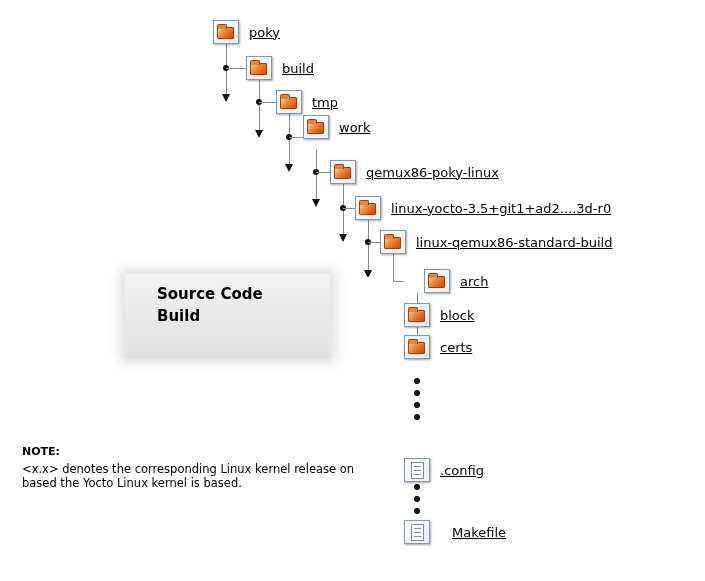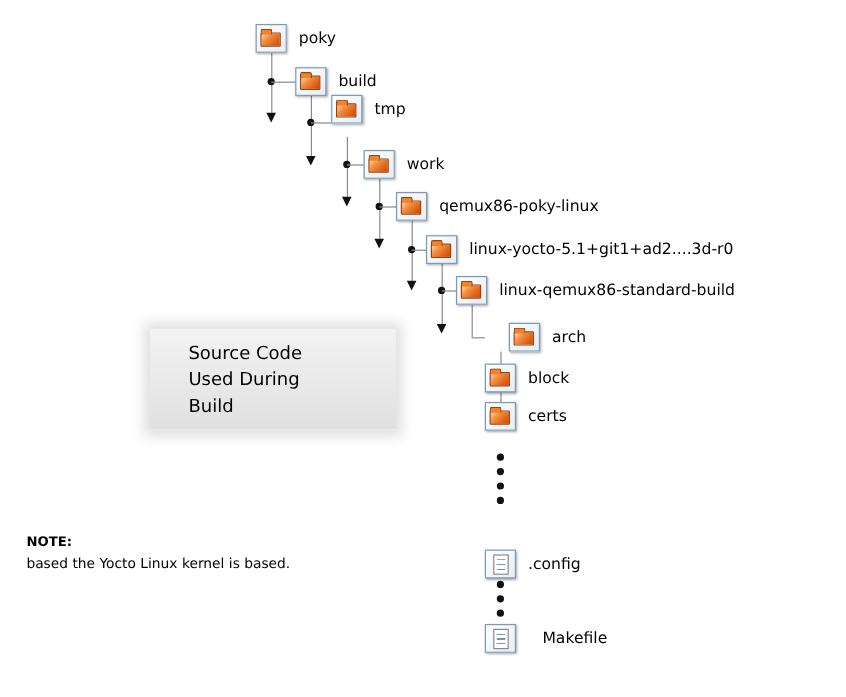--- a/index.html
+++ b/index.html
@@ -2,21 +2,21 @@
 <html><head>
 <meta charset="utf-8">
 <style>
   * { margin:0; padding:0; box-sizing:border-box; }
   html,body { background:#ffffff; }
   body { font-family:"DejaVu Sans", sans-serif; }
 
   .canvas { position:relative; width:705px; height:581px; background:#ffffff; overflow:hidden; }
 
   
-  .node { position:absolute; display:flex; align-items:center; gap:10px; }
+  .node { position:absolute; display:flex; align-items:center; gap:10px;text-decoration:underline; }
   .node .label { font-size:13px; color:#000; white-space:nowrap; }
 
   
   .icon-box { position:relative; width:26px; height:24px; flex:0 0 26px;
     background:linear-gradient(135deg,#ffffff 0%, #e7edf3 100%);
     border:1px solid #7a9ab8; box-shadow:1px 1px 2px rgba(0,0,0,0.35); }
 
   
   .folder-glyph { position:absolute; left:3px; top:6px; width:17px; height:12px;
     background:linear-gradient(135deg,#fdd9b0 0%, #f29140 35%, #e05f16 75%, #c94f0e 100%);
@@ -35,21 +35,21 @@
   .hline { position:absolute; height:1px; background:#8a8a8a; }
   .cdot  { position:absolute; width:6px; height:6px; border-radius:50%; background:#111; }
   .arrow-down { position:absolute; width:0; height:0;
     border-left:4px solid transparent; border-right:4px solid transparent; border-top:8px solid #111; }
 
   
   .title-box { position:absolute; left:125px; top:274px; width:205px; height:84px;
     background:linear-gradient(to bottom,#f3f3f3,#e0e0e0);
     box-shadow:0 0 10px 5px rgba(185,185,185,0.45);
     padding:9px 0 0 32px; }
-  .title-box .tline { font-size:15px; font-weight:normal; color:#000; line-height:22px; white-space:nowrap; }
+  .title-box .tline { font-size:15px; font-weight:bold; color:#000; line-height:22px; white-space:nowrap; }
 
   
   .note { position:absolute; left:22px; top:427px; color:#000;margin-top:18px; }
   .note .note-label { font-weight:bold; font-size:11px; margin-bottom:4px; }
   .note .nline { font-size:11.5px; line-height:14px; white-space:nowrap; }
 </style>
 </head>
 <body>
 
 <div class="canvas">
@@ -107,46 +107,46 @@
     <span class="label">poky</span>
   </div>
 
   <div class="node" style="left:246px; top:56px;">
     <span class="icon-box">
         <span class="folder-glyph"></span>
       </span>
     <span class="label">build</span>
   </div>
 
-  <div class="node" style="left:276px; top:79px;">
+  <div class="node" style="left:276px; top:90px;">
     <span class="icon-box">
         <span class="folder-glyph"></span>
       </span>
     <span class="label">tmp</span>
   </div>
 
-  <div class="node" style="left:303px; top:125px;">
+  <div class="node" style="left:303px; top:115px;">
     <span class="icon-box">
         <span class="folder-glyph"></span>
       </span>
     <span class="label">work</span>
   </div>
 
   <div class="node" style="left:330px; top:160px;align-items:center;">
     <span class="icon-box">
         <span class="folder-glyph"></span>
       </span>
     <span class="label">qemux86-poky-linux</span>
   </div>
 
   <div class="node" style="left:355px; top:196px;">
     <span class="icon-box">
         <span class="folder-glyph"></span>
       </span>
-    <span class="label">linux-yocto-5.1+git1+ad2....3d-r0</span>
+    <span class="label">linux-yocto-3.5+git1+ad2....3d-r0</span>
   </div>
 
   <div class="node" style="left:380px; top:230px;text-align:right;">
     <span class="icon-box">
         <span class="folder-glyph"></span>
       </span>
     <span class="label">linux-qemux86-standard-build</span>
   </div>
 
   <div class="node" style="left:404px; top:269px;margin-left:20px;">
@@ -179,22 +179,22 @@
 
   <div class="node" style="left:404px; top:520px;gap:22px;">
     <span class="icon-box">
         <span class="page-glyph"></span>
       </span>
     <span class="label">Makefile</span>
   </div>
 
   <div class="title-box">
     <div class="tline">Source Code</div>
-    <div class="tline">Used During</div>
     <div class="tline">Build</div>
   </div>
 
   <div class="note">
     <div class="note-label">NOTE:</div>
+    <div class="nline">&lt;x.x&gt; denotes the corresponding Linux kernel release on</div>
     <div class="nline">based the Yocto Linux kernel is based.</div>
   </div>
 
 </div>
 
 </body></html>

